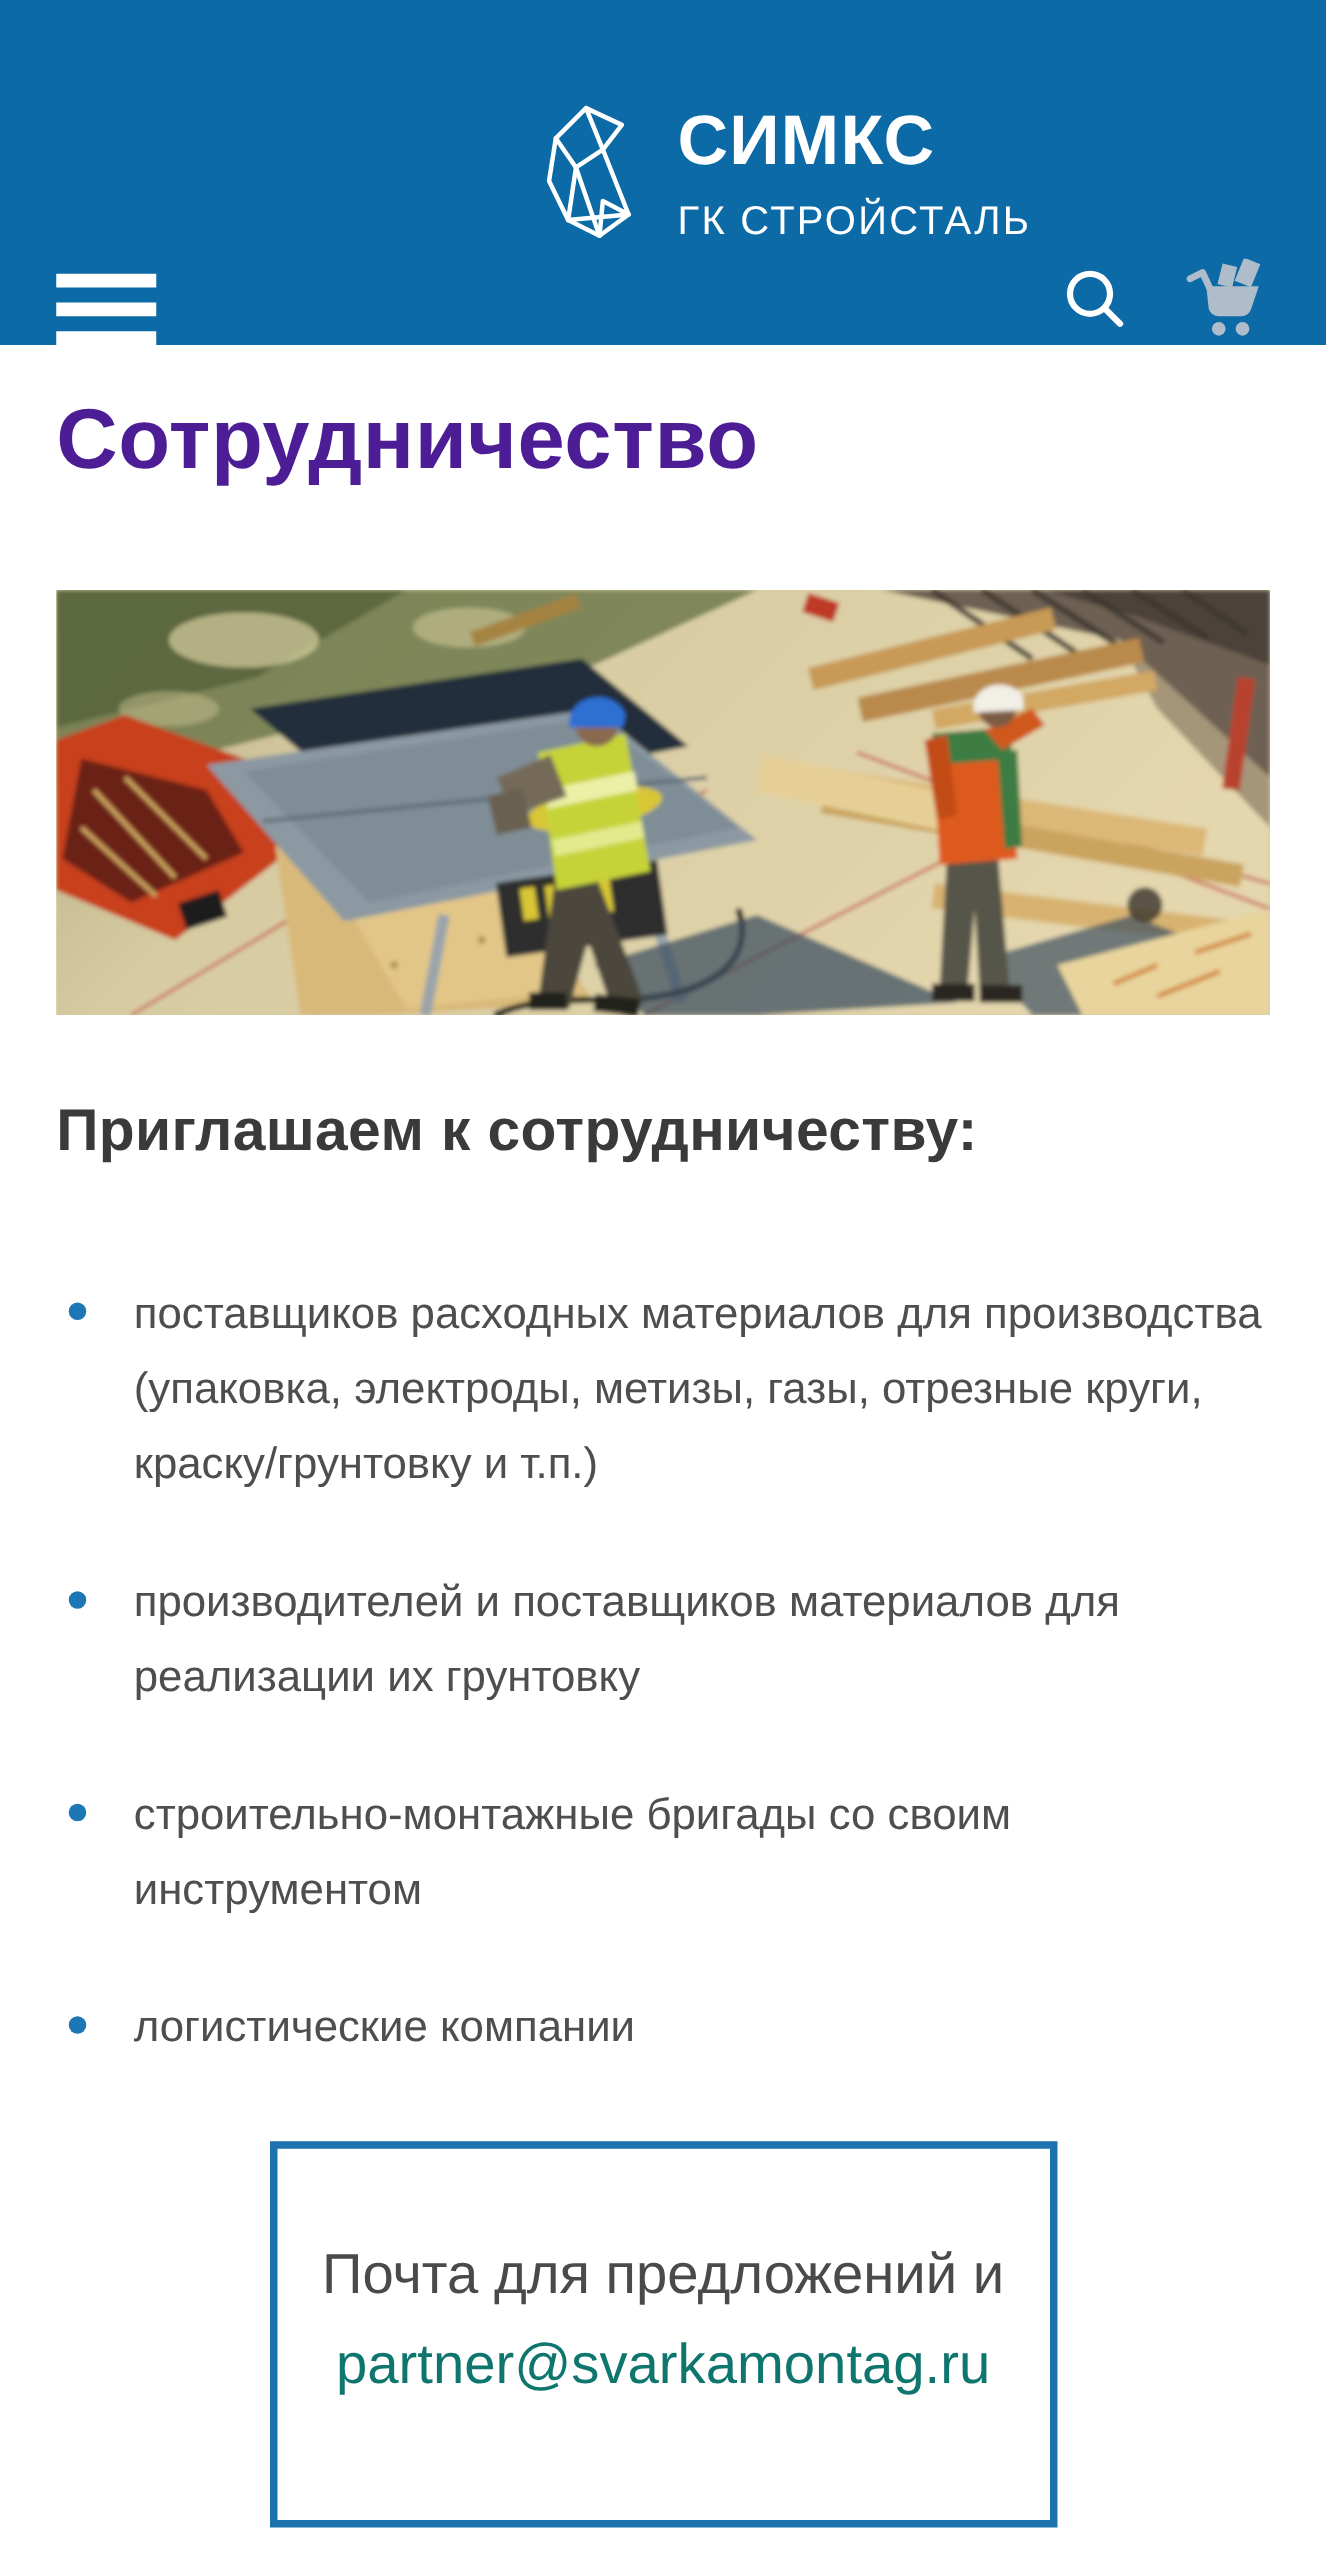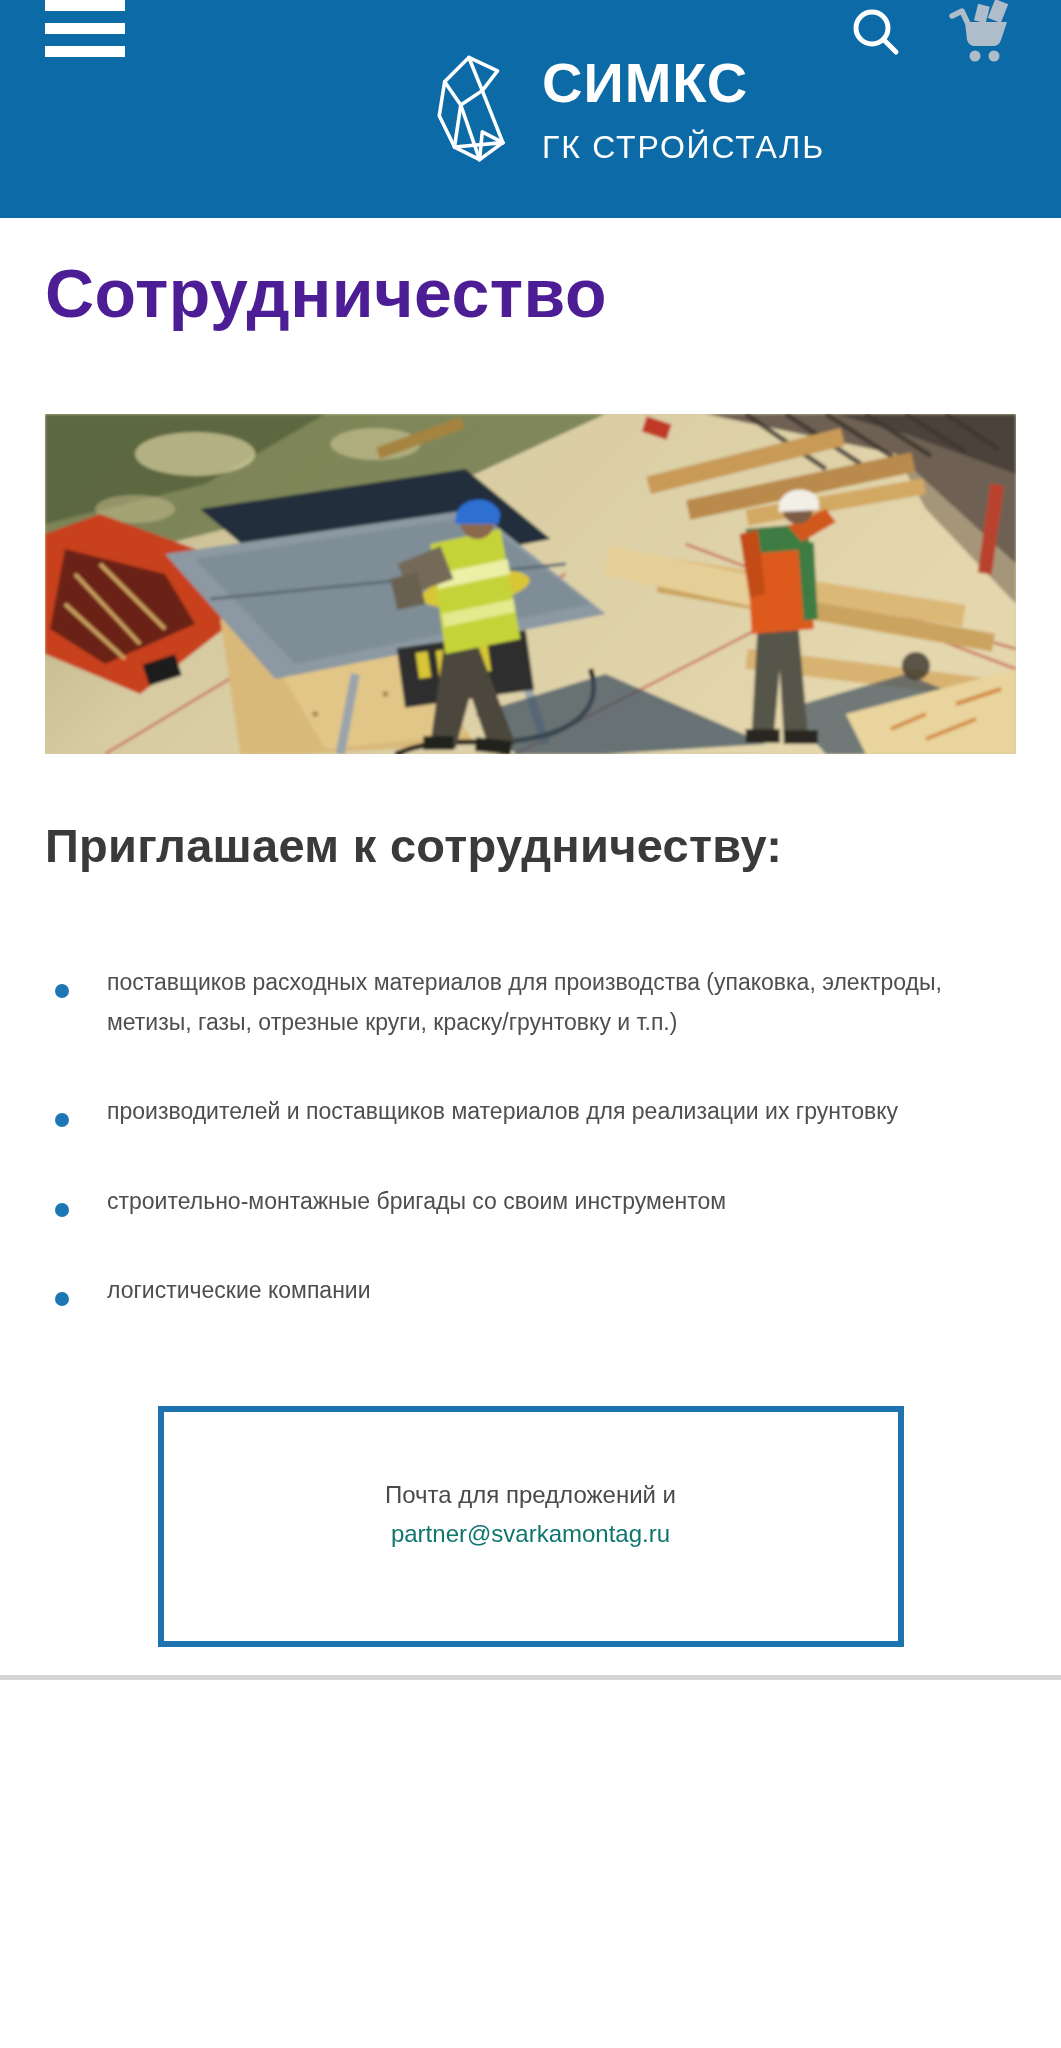--- a/index.html
+++ b/index.html
@@ -8,24 +8,24 @@
     width: 1061px; height: 2048px;
     margin: 0 auto;
     overflow: hidden;
     font-family: "Liberation Sans", sans-serif;
     color: #4e4e4e;
     position: relative;
   }
 
   
   .header {
-    height: 218px;
+    height: 276px;
     background: #0c6aa6;
     display: flex;
-    align-items: flex-start;
+    align-items: flex-end;
     padding: 0 52px 0 45px;
     position: relative;
   }
   .burger { width: 80px; cursor: pointer; }
   .burger .bar { height: 11px; background: #ffffff; margin-bottom: 12px; }
   .burger .bar:last-child { margin-bottom: 0; }
 
   .logo {
     position: absolute;
     left: 430px; top: 50%;
@@ -79,42 +79,42 @@
   }
 
   
   .invite-list {
     list-style: none;
     margin: 90px 45px 0;
   }
   .invite-list li {
     position: relative;
     padding-left: 62px;
-    font-size: 23px;
+    font-size: 35px;
     line-height: 1.72;
     color: #4e4e4e;
     margin-bottom: 50px;
   }
   .invite-list li:last-child { margin-bottom: 0; }
   .invite-list .dot {
     position: absolute;
     left: 10px; top: 21px;
     width: 14px; height: 14px;
     border-radius: 50%;
     background: #1c77b4;
   }
 
   
   .contact-box {
-    width: 746px;
-    margin: 95px auto 0;
+    width: 630px;
+    margin: 60px auto 0;
     border: 6px solid #1d73ad;
     padding: 64px 20px 88px;
     text-align: center;
-    font-size: 24px;
+    font-size: 45px;
     line-height: 1.62;
     color: #4a4a4a;
   }
   .contact-box a {
     color: #0f766e;
     text-decoration: none;
     cursor: pointer;
   }
 
   

